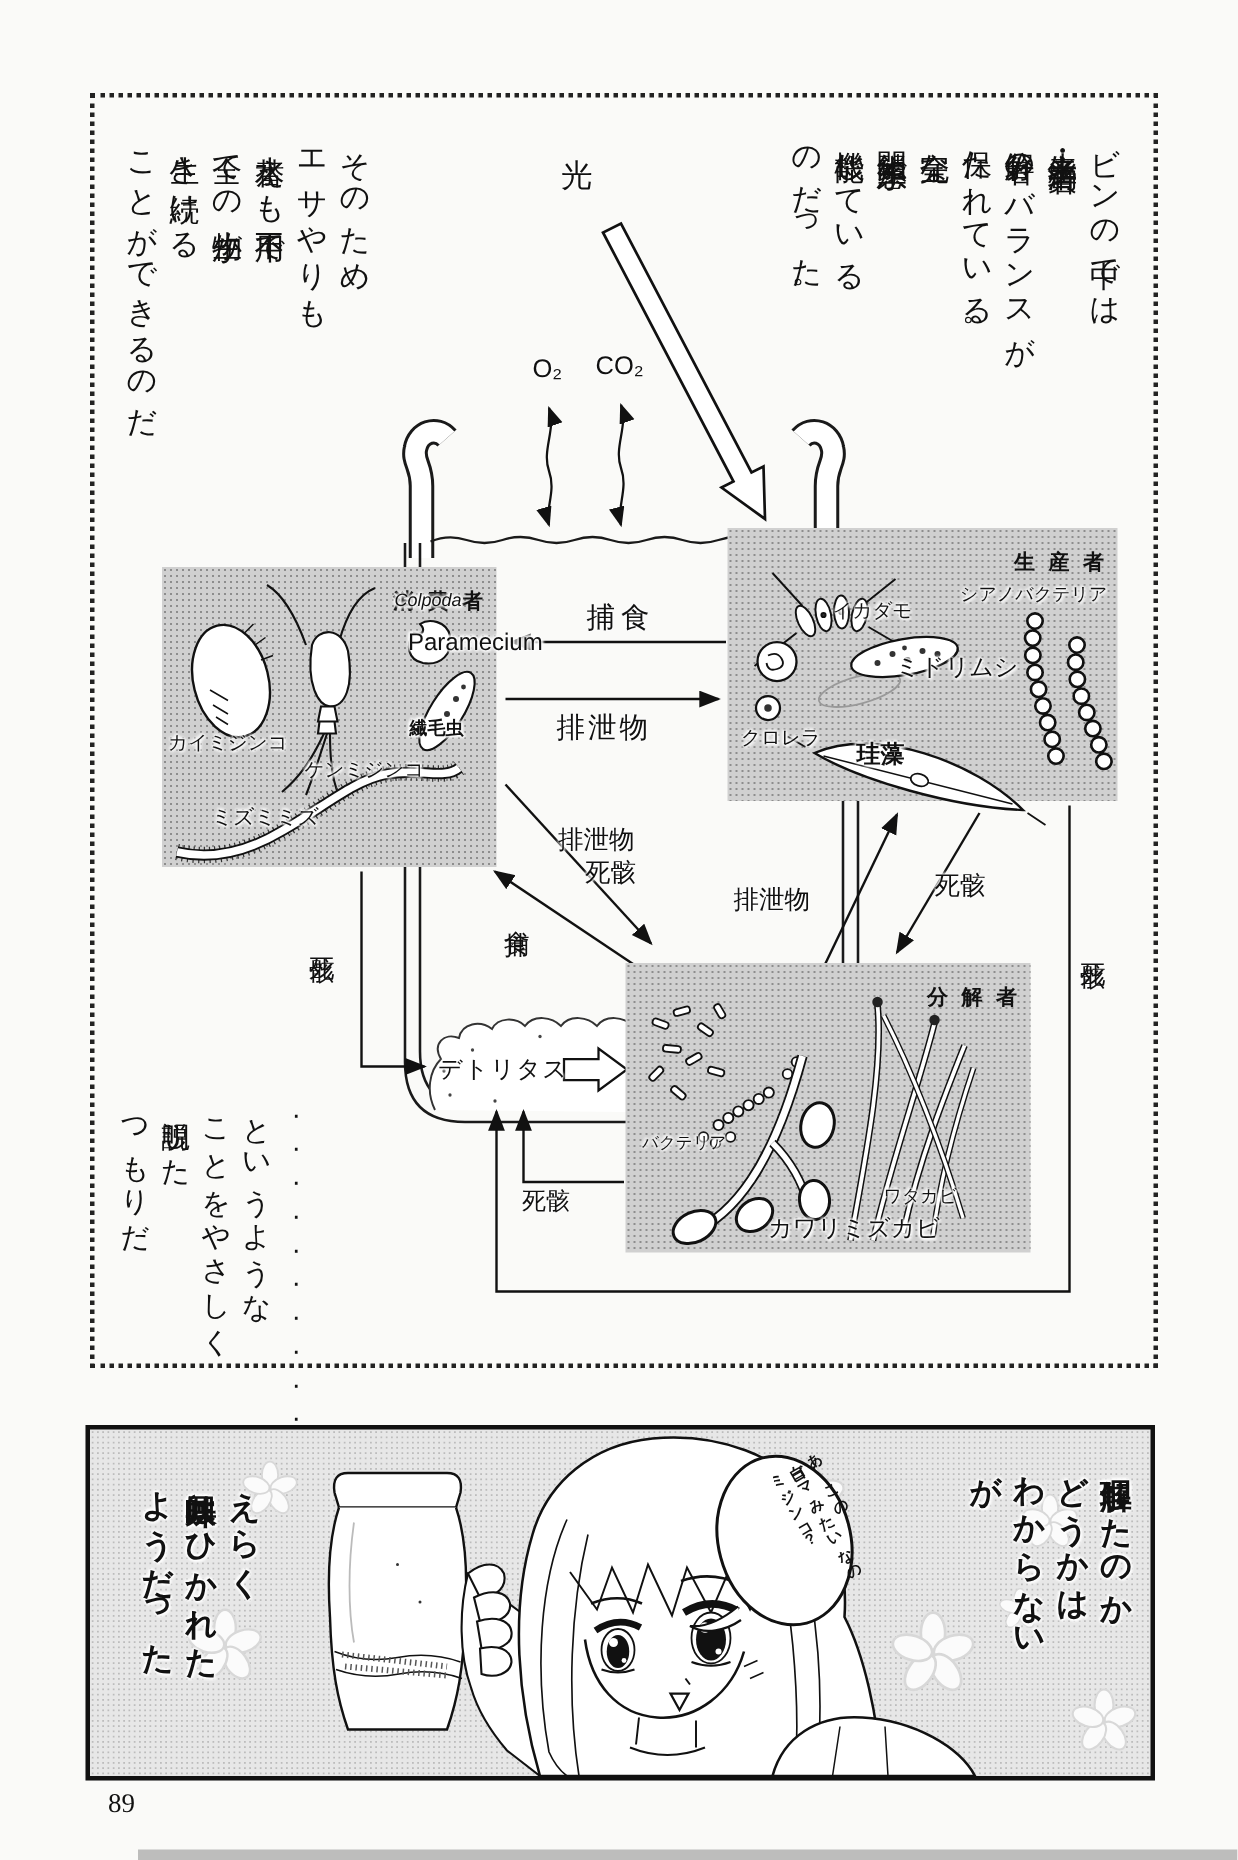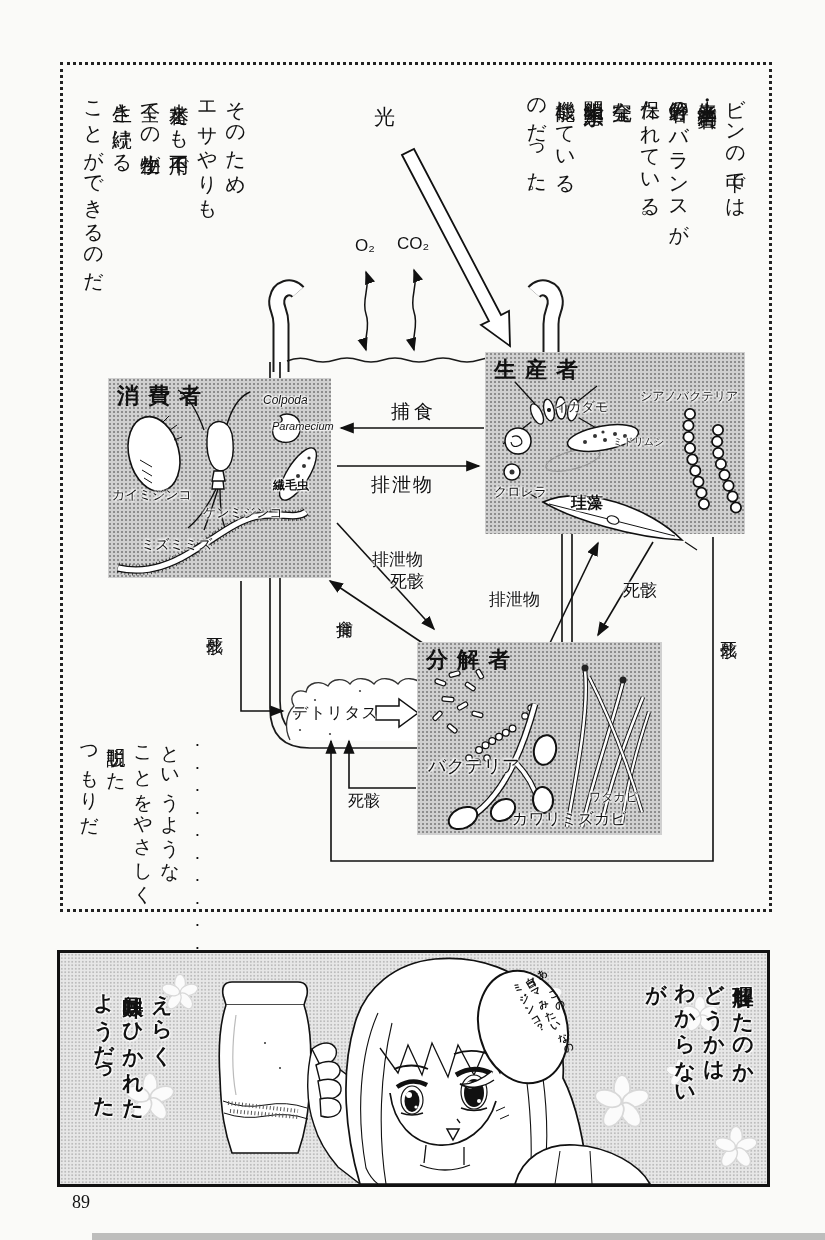--- a/index.html
+++ b/index.html
@@ -11,22 +11,22 @@
   .tone-light{background-color:#e7e7e7;background-image:radial-gradient(#bcbcbc .7px,transparent .85px);background-size:3.5px 3.5px}
   
   .vtext{position:absolute;writing-mode:vertical-rl;text-orientation:upright;z-index:3}
   .vtext div{line-height:1.42;letter-spacing:1.5px;white-space:nowrap}
   
   .lbl{position:absolute;white-space:nowrap;z-index:3;
        text-shadow:0 0 2px #fff,0 0 2px #fff,0 0 3px #fff,0 0 3px #fff}
   .lblv{writing-mode:vertical-rl;text-orientation:upright}
   .org-box{position:absolute;z-index:2}
   .org-box svg{position:absolute;left:0;top:0;overflow:visible}
-  .box-title{position:absolute;top:3px;left:0;right:0;text-align:left;font-weight:bold;
-             font-size:22px;letter-spacing:9px;text-indent:9px;z-index:3}
+  .box-title{position:absolute;top:14px;left:0;right:0;text-align:right;font-weight:bold;
+             font-size:14px;letter-spacing:9px;text-indent:9px;z-index:3}
   .halo{text-shadow:0 0 2px #fff,0 0 2px #fff,0 0 3px #fff,0 0 3px #fff,1px 1px 2px #fff,-1px -1px 2px #fff}
   .frame{position:absolute;left:60px;top:62px;width:706px;height:844px;border:3px dotted #222;z-index:0}
   .panel{position:absolute;left:57px;top:950px;width:707px;height:231px;border:3px solid #111;z-index:2;overflow:hidden}
   .panel .vtext div{line-height:1.38}
 </style>
 </head>
 <body>
 
 <div class="frame"></div>
 
@@ -160,21 +160,21 @@
     <g fill="none">
       <path d="M 10,190 C 36,196 60,188 80,176 C 108,160 128,142 150,138 C 172,134 188,142 198,134" stroke="#333" stroke-width="11" stroke-dasharray="0.8 2.8"></path>
       <path d="M 10,190 C 36,196 60,188 80,176 C 108,160 128,142 150,138 C 172,134 188,142 198,134" stroke="#111" stroke-width="7.5"></path>
       <path d="M 10,190 C 36,196 60,188 80,176 C 108,160 128,142 150,138 C 172,134 188,142 198,134" stroke="#fff" stroke-width="5"></path>
     </g>
   </svg>
   <div class="box-title">消費者</div>
   <div class="lbl halo" style="left:4px;top:108px;font-size:13px">カイミジンコ</div>
   <div class="lbl halo" style="left:95px;top:126px;font-size:13px">ケンミジンコ</div>
   <div class="lbl halo" style="left:155px;top:15px;font-size:12px;font-style:italic">Colpoda</div>
-  <div class="lbl halo" style="left:164px;top:42px;font-size:11px;font-style:italic">Paramecium</div>
+  <div class="lbl halo" style="left:164px;top:42px;font-size:16px;">Paramecium</div>
   <div class="lbl halo" style="left:165px;top:99px;font-size:12px;font-weight:bold">繊毛虫</div>
   <div class="lbl halo" style="left:33px;top:158px;font-size:14px">ミズミミズ</div>
 </div>
 
 <div class="org-box tone" style="left:485px;top:352px;width:260px;height:182px">
   <svg width="260" height="182" viewBox="0 0 260 182">
 
     <g stroke="#111" fill="#fff" stroke-width="1.3">
       <path d="M 46,70 L 18,92 M 50,52 L 30,30 M 92,50 L 112,34 M 94,66 L 118,80" fill="none"></path>
       <ellipse cx="52" cy="62" rx="5" ry="11" transform="rotate(-25 52 62)"></ellipse>
@@ -214,25 +214,25 @@
       <path d="M 58,150 C 100,132 165,156 197,188 C 150,186 88,168 58,150 Z" stroke-width="1.6"></path>
       <path d="M 64,152 L 190,184" stroke-width="1" fill="none"></path>
       <ellipse cx="128" cy="168" rx="6" ry="4" transform="rotate(18 128 168)" stroke-width="1.2"></ellipse>
       <path d="M 52,146 L 40,139 M 200,190 L 212,198" stroke-width="1.2" fill="none"></path>
     </g>
   </svg>
   <div class="box-title">生産者</div>
   <div class="lbl halo" style="left:70px;top:46px;font-size:13px">イカダモ</div>
   <div class="lbl halo" style="left:155px;top:36px;font-size:12px">シアノバクテリア</div>
   <div class="lbl halo" style="left:9px;top:131px;font-size:13px">クロレラ</div>
-  <div class="lbl halo" style="left:128px;top:83px;font-size:10px">ミドリムシ</div>
+  <div class="lbl halo" style="left:112px;top:83px;font-size:16px">ミドリムシ</div>
   <div class="lbl halo" style="left:86px;top:141px;font-size:16px;font-weight:bold">珪藻</div>
 </div>
 
-<div class="org-box tone" style="left:417px;top:642px;width:245px;height:193px">
+<div class="org-box tone" style="left:417px;top:642px;width:270px;height:193px">
   <svg width="245" height="193" viewBox="0 0 245 193">
 
     <g fill="#fff" stroke="#111" stroke-width="1.2">
       <rect x="18" y="38" width="11" height="4.5" rx="2" transform="rotate(20 23 40)"></rect>
       <rect x="32" y="30" width="11" height="4.5" rx="2" transform="rotate(-15 37 32)"></rect>
       <rect x="48" y="42" width="11" height="4.5" rx="2" transform="rotate(35 53 44)"></rect>
       <rect x="25" y="55" width="12" height="4.5" rx="2" transform="rotate(5 31 57)"></rect>
       <rect x="40" y="62" width="11" height="4.5" rx="2" transform="rotate(-30 45 64)"></rect>
       <rect x="58" y="30" width="10" height="4.5" rx="2" transform="rotate(60 63 32)"></rect>
       <rect x="15" y="72" width="11" height="4.5" rx="2" transform="rotate(-45 20 74)"></rect>
@@ -272,21 +272,21 @@
       <path d="M 185,180 C 196,130 214,85 226,55" stroke="#fff" stroke-width="2.5"></path>
       <path d="M 205,182 C 210,140 222,100 232,70" stroke="#111" stroke-width="4"></path>
       <path d="M 205,182 C 210,140 222,100 232,70" stroke="#fff" stroke-width="2.2"></path>
       <path d="M 225,170 C 210,120 190,70 172,35" stroke="#111" stroke-width="4"></path>
       <path d="M 225,170 C 210,120 190,70 172,35" stroke="#fff" stroke-width="2.2"></path>
       <circle cx="168" cy="26" r="3.5" fill="#222"></circle>
         <circle cx="206" cy="38" r="3.5" fill="#222"></circle>
     </g>
   </svg>
   <div class="box-title">分解者</div>
-  <div class="lbl halo" style="left:11px;top:112px;font-size:18px">バクテリア</div>
+  <div class="lbl halo" style="left:11px;top:112px;font-size:11px">バクテリア</div>
   <div class="lbl halo" style="left:95px;top:167px;font-size:16px">カワリミズカビ</div>
   <div class="lbl halo" style="left:172px;top:147px;font-size:12px">ワタカビ</div>
 </div>
 
 <div class="panel tone-light">
   <svg width="707" height="231" viewBox="0 0 707 231" style="position:absolute;left:0;top:0">
     <defs>
       <g id="flw">
         <ellipse cx="0" cy="-8" rx="4.5" ry="7.5"></ellipse>
         <ellipse cx="0" cy="-8" rx="4.5" ry="7.5" transform="rotate(72)"></ellipse>

